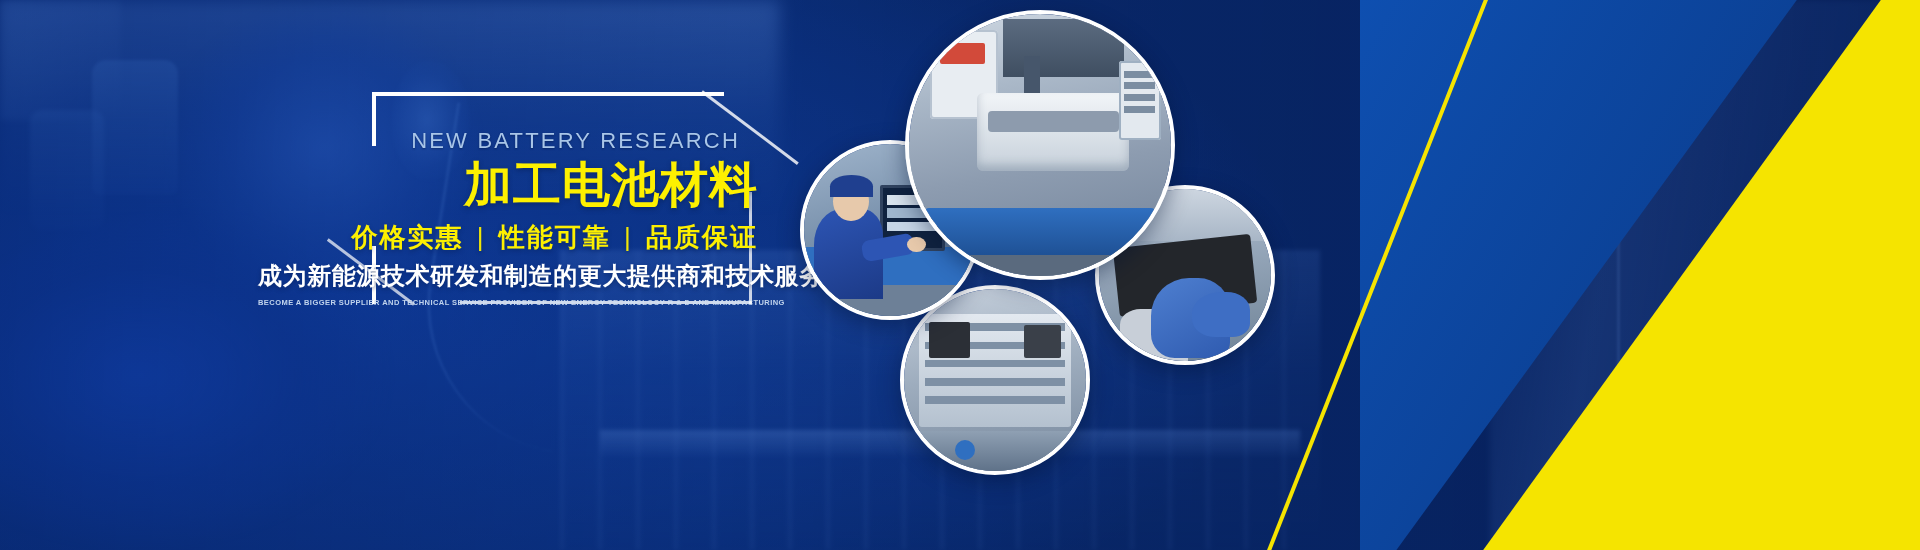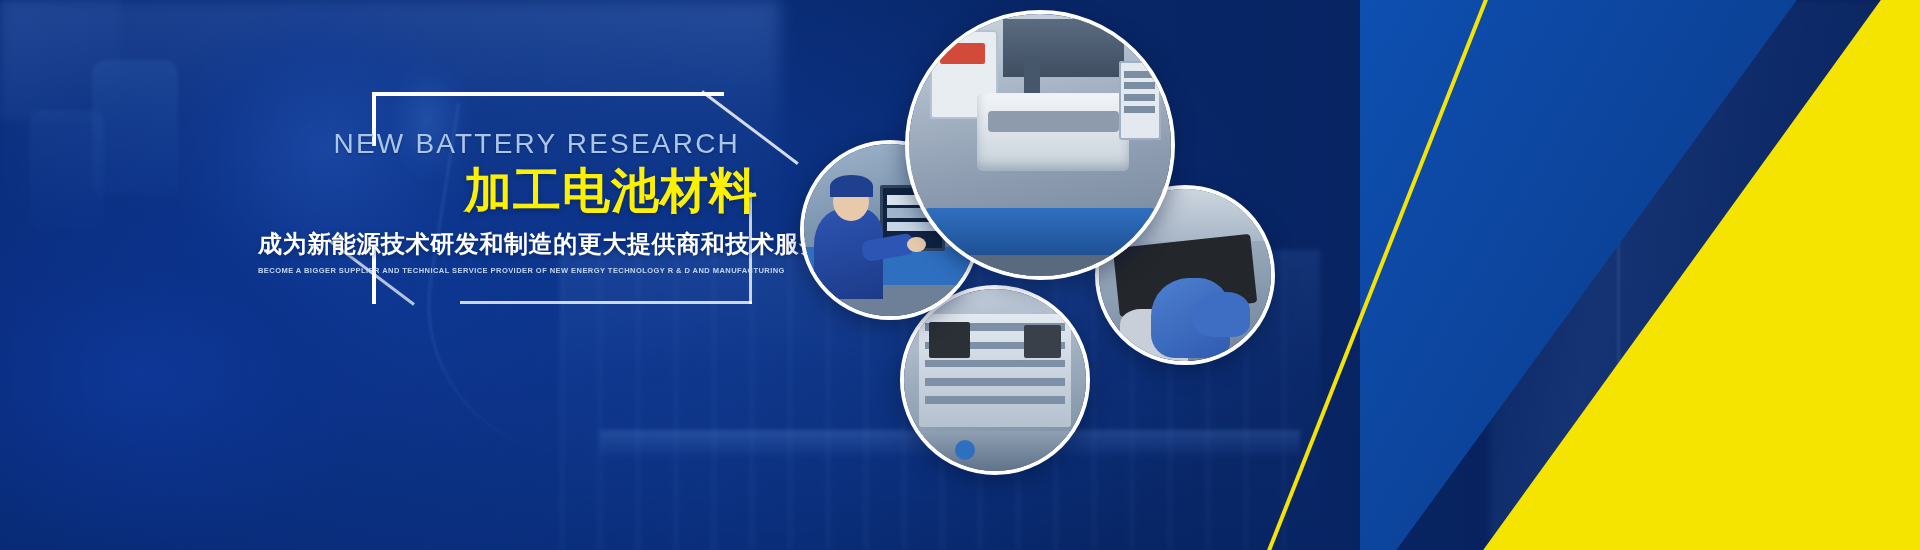--- a/index.html
+++ b/index.html
@@ -130,21 +130,21 @@
     transform-origin:left center;transform:rotate(37deg);
   }
   .fr-diag-bot{
     position:absolute;left:-66px;bottom:-2px;width:108px;height:3px;background:rgba(255,255,255,.70);
     transform-origin:right center;transform:rotate(37deg);
   }
 
   
   .copy{position:absolute;left:258px;top:130px;width:500px;}
   .eng-top{
-    text-align:right;color:#a9c6e8;font-size:28px;letter-spacing:2.2px;
+    text-align:right;color:#a9c6e8;font-size:22px;letter-spacing:2.2px;
     font-weight:400;line-height:1;padding-right:18px;margin-bottom:6px;
     text-shadow:0 1px 2px rgba(0,20,60,.45);
   }
   .headline{
     display:flex;align-items:flex-start;justify-content:flex-end;gap:7px;
     font-size:48px;font-weight:700;line-height:1.12;letter-spacing:1px;
     white-space:nowrap;
     font-family:Liberation Serif, serif;
   }
   .h-yellow{color:#fdf000;text-shadow:0 2px 5px rgba(0,25,70,.45);}
@@ -268,20 +268,27 @@
     <div class="fr-diag-bot"></div>
   </div>
 
   <div class="copy">
     <div class="eng-top">NEW BATTERY RESEARCH</div>
 
     <div class="headline">
       <span class="h-yellow">加工电池材料</span>
     </div>
 
+    <div class="sub-yellow">
+      <span>价格实惠</span>
+      <span class="sep">|</span>
+      <span>性能可靠</span>
+      <span class="sep">|</span>
+      <span>品质保证</span>
+    </div>
 
     <div class="sub-white">成为新能源技术研发和制造的更大提供商和技术服务商</div>
     <div class="eng-bottom">BECOME A BIGGER SUPPLIER AND TECHNICAL SERVICE PROVIDER OF NEW ENERGY TECHNOLOGY R &amp; D AND MANUFACTURING</div>
   </div>
 
   <div class="circ c-bottom">
     <div class="ph p4">
       <div class="rack">
           <i></i>
           <i></i>

